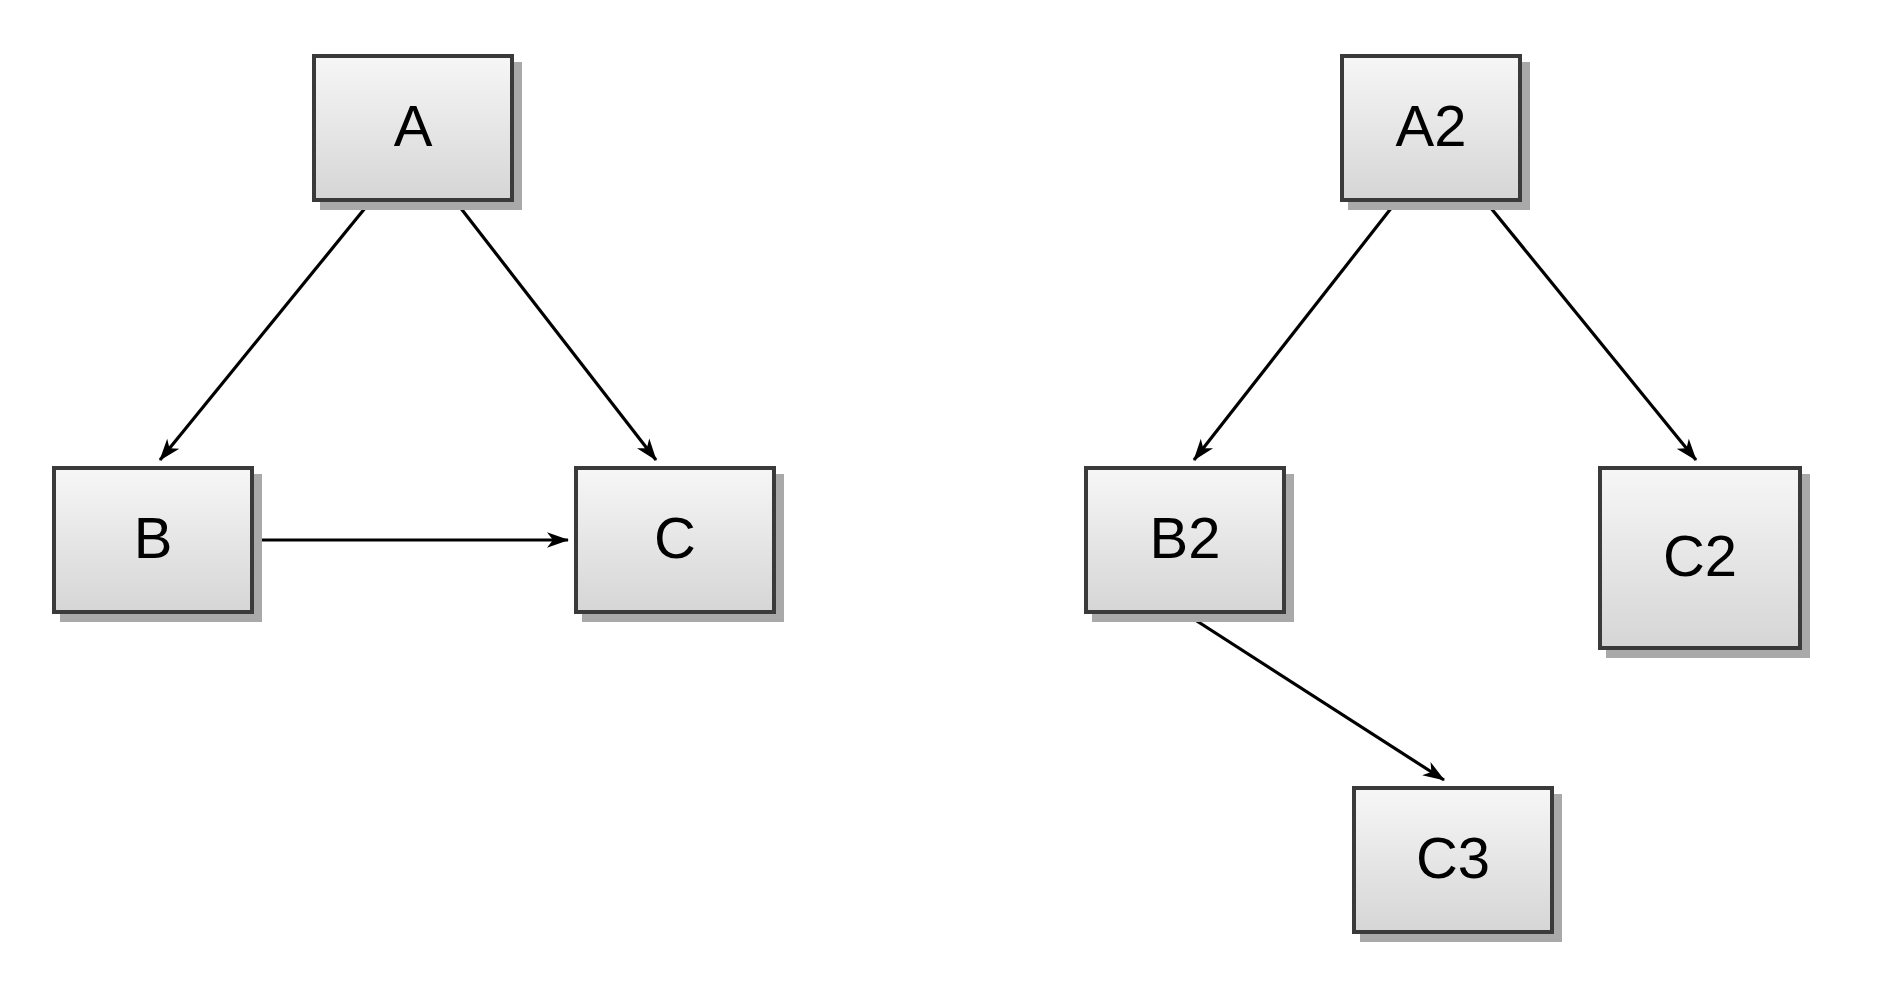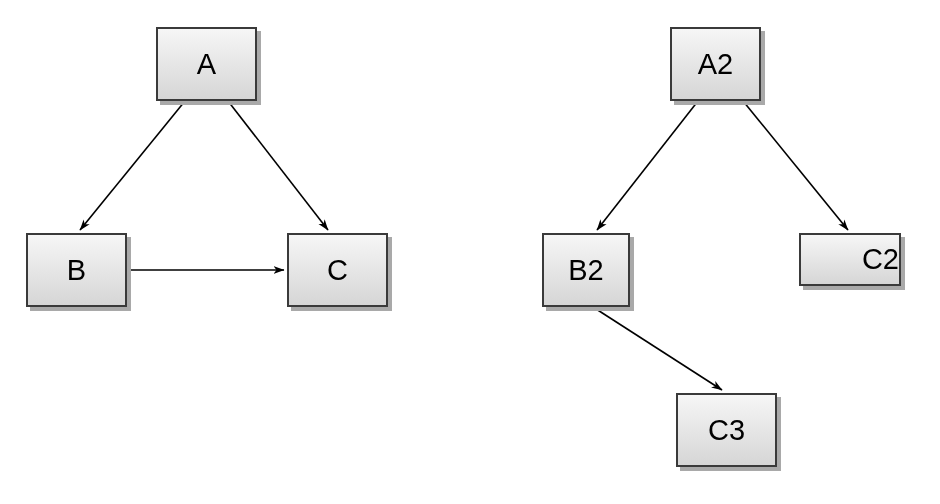--- a/index.html
+++ b/index.html
@@ -59,22 +59,22 @@
     </div>
     <div class="node" style="left: 26px; top: 233px; width: 101px; height: 74px;">
       <span>B</span>
     </div>
     <div class="node" style="left: 287px; top: 233px; width: 101px; height: 74px;">
       <span>C</span>
     </div>
     <div class="node" style="left: 670px; top: 27px; width: 91px; height: 74px;">
       <span>A2</span>
     </div>
-    <div class="node" style="left: 542px; top: 233px; width: 88px; height: 74px;">
+    <div class="node" style="left: 542px; top: 233px; width: 101px; height: 74px;">
       <span>B2</span>
     </div>
-    <div class="node" style="left: 799px; top: 233px; width: 102px; height: 53px; justify-content: flex-end;">
+    <div class="node" style="left: 799px; top: 233px; width: 102px; height: 92px;">
       <span>C2</span>
     </div>
     <div class="node" style="left: 676px; top: 393px; width: 101px; height: 74px;">
       <span>C3</span>
     </div>
   </div>
 
 </body></html>

